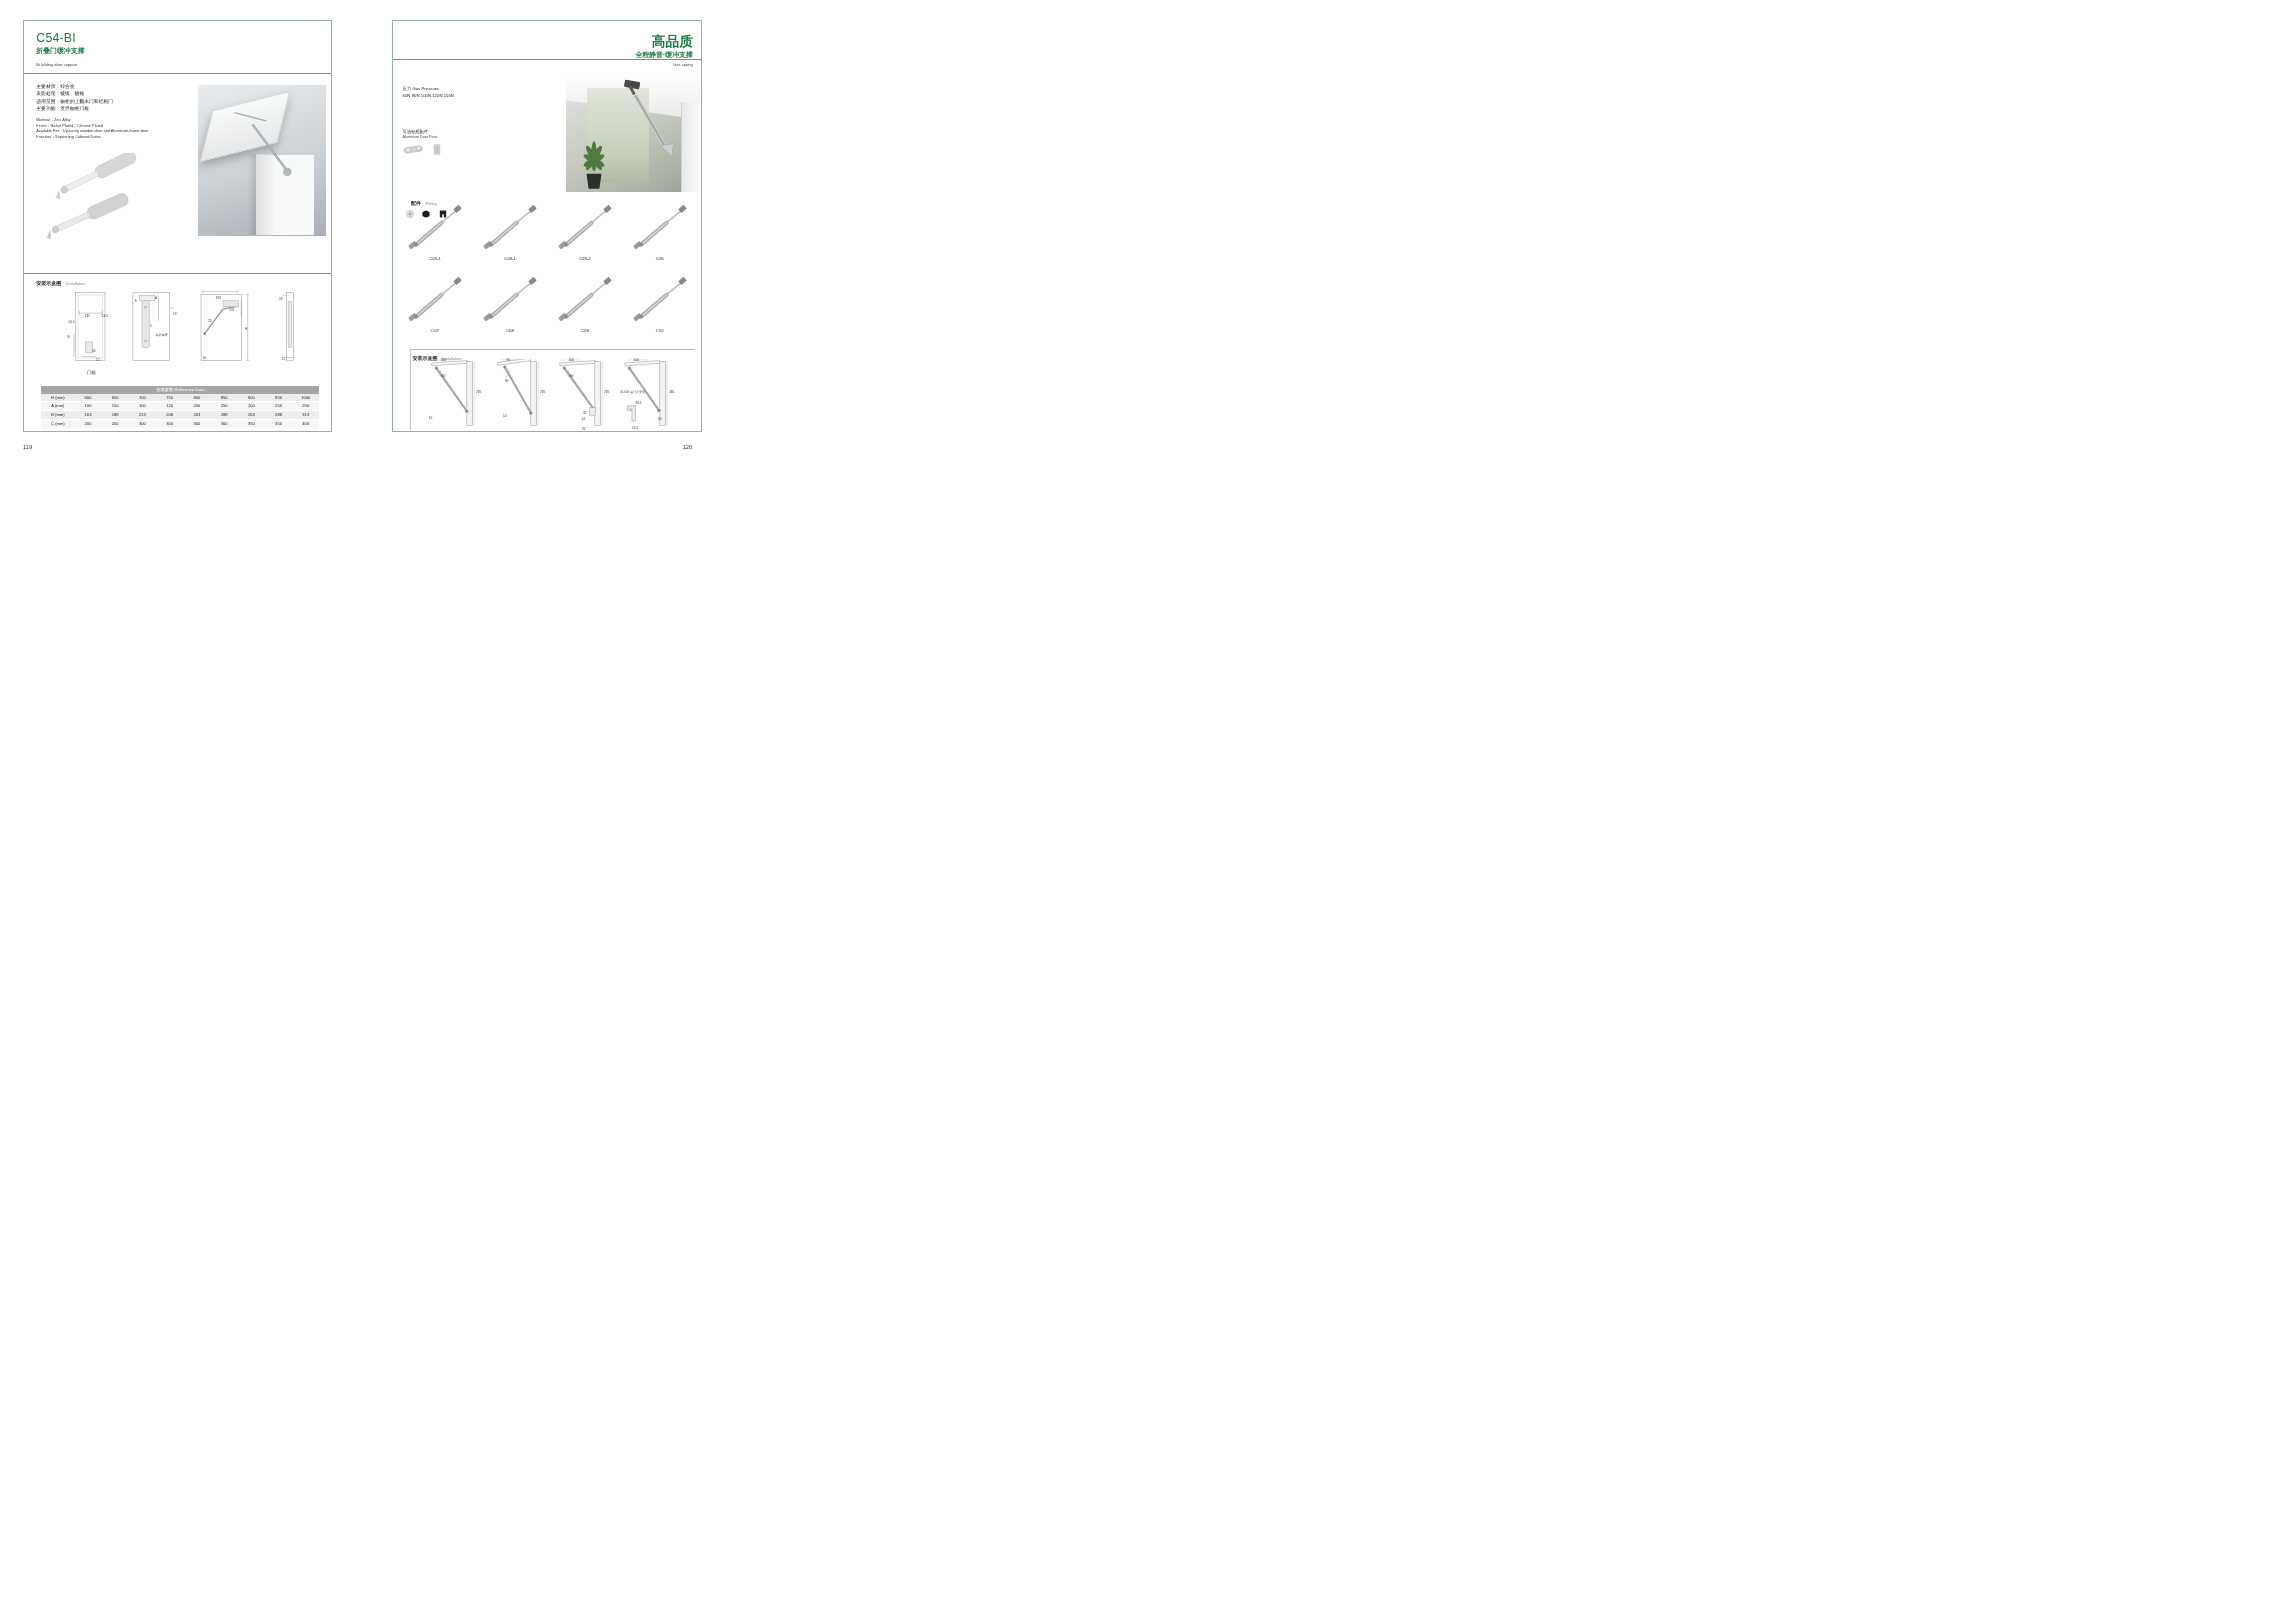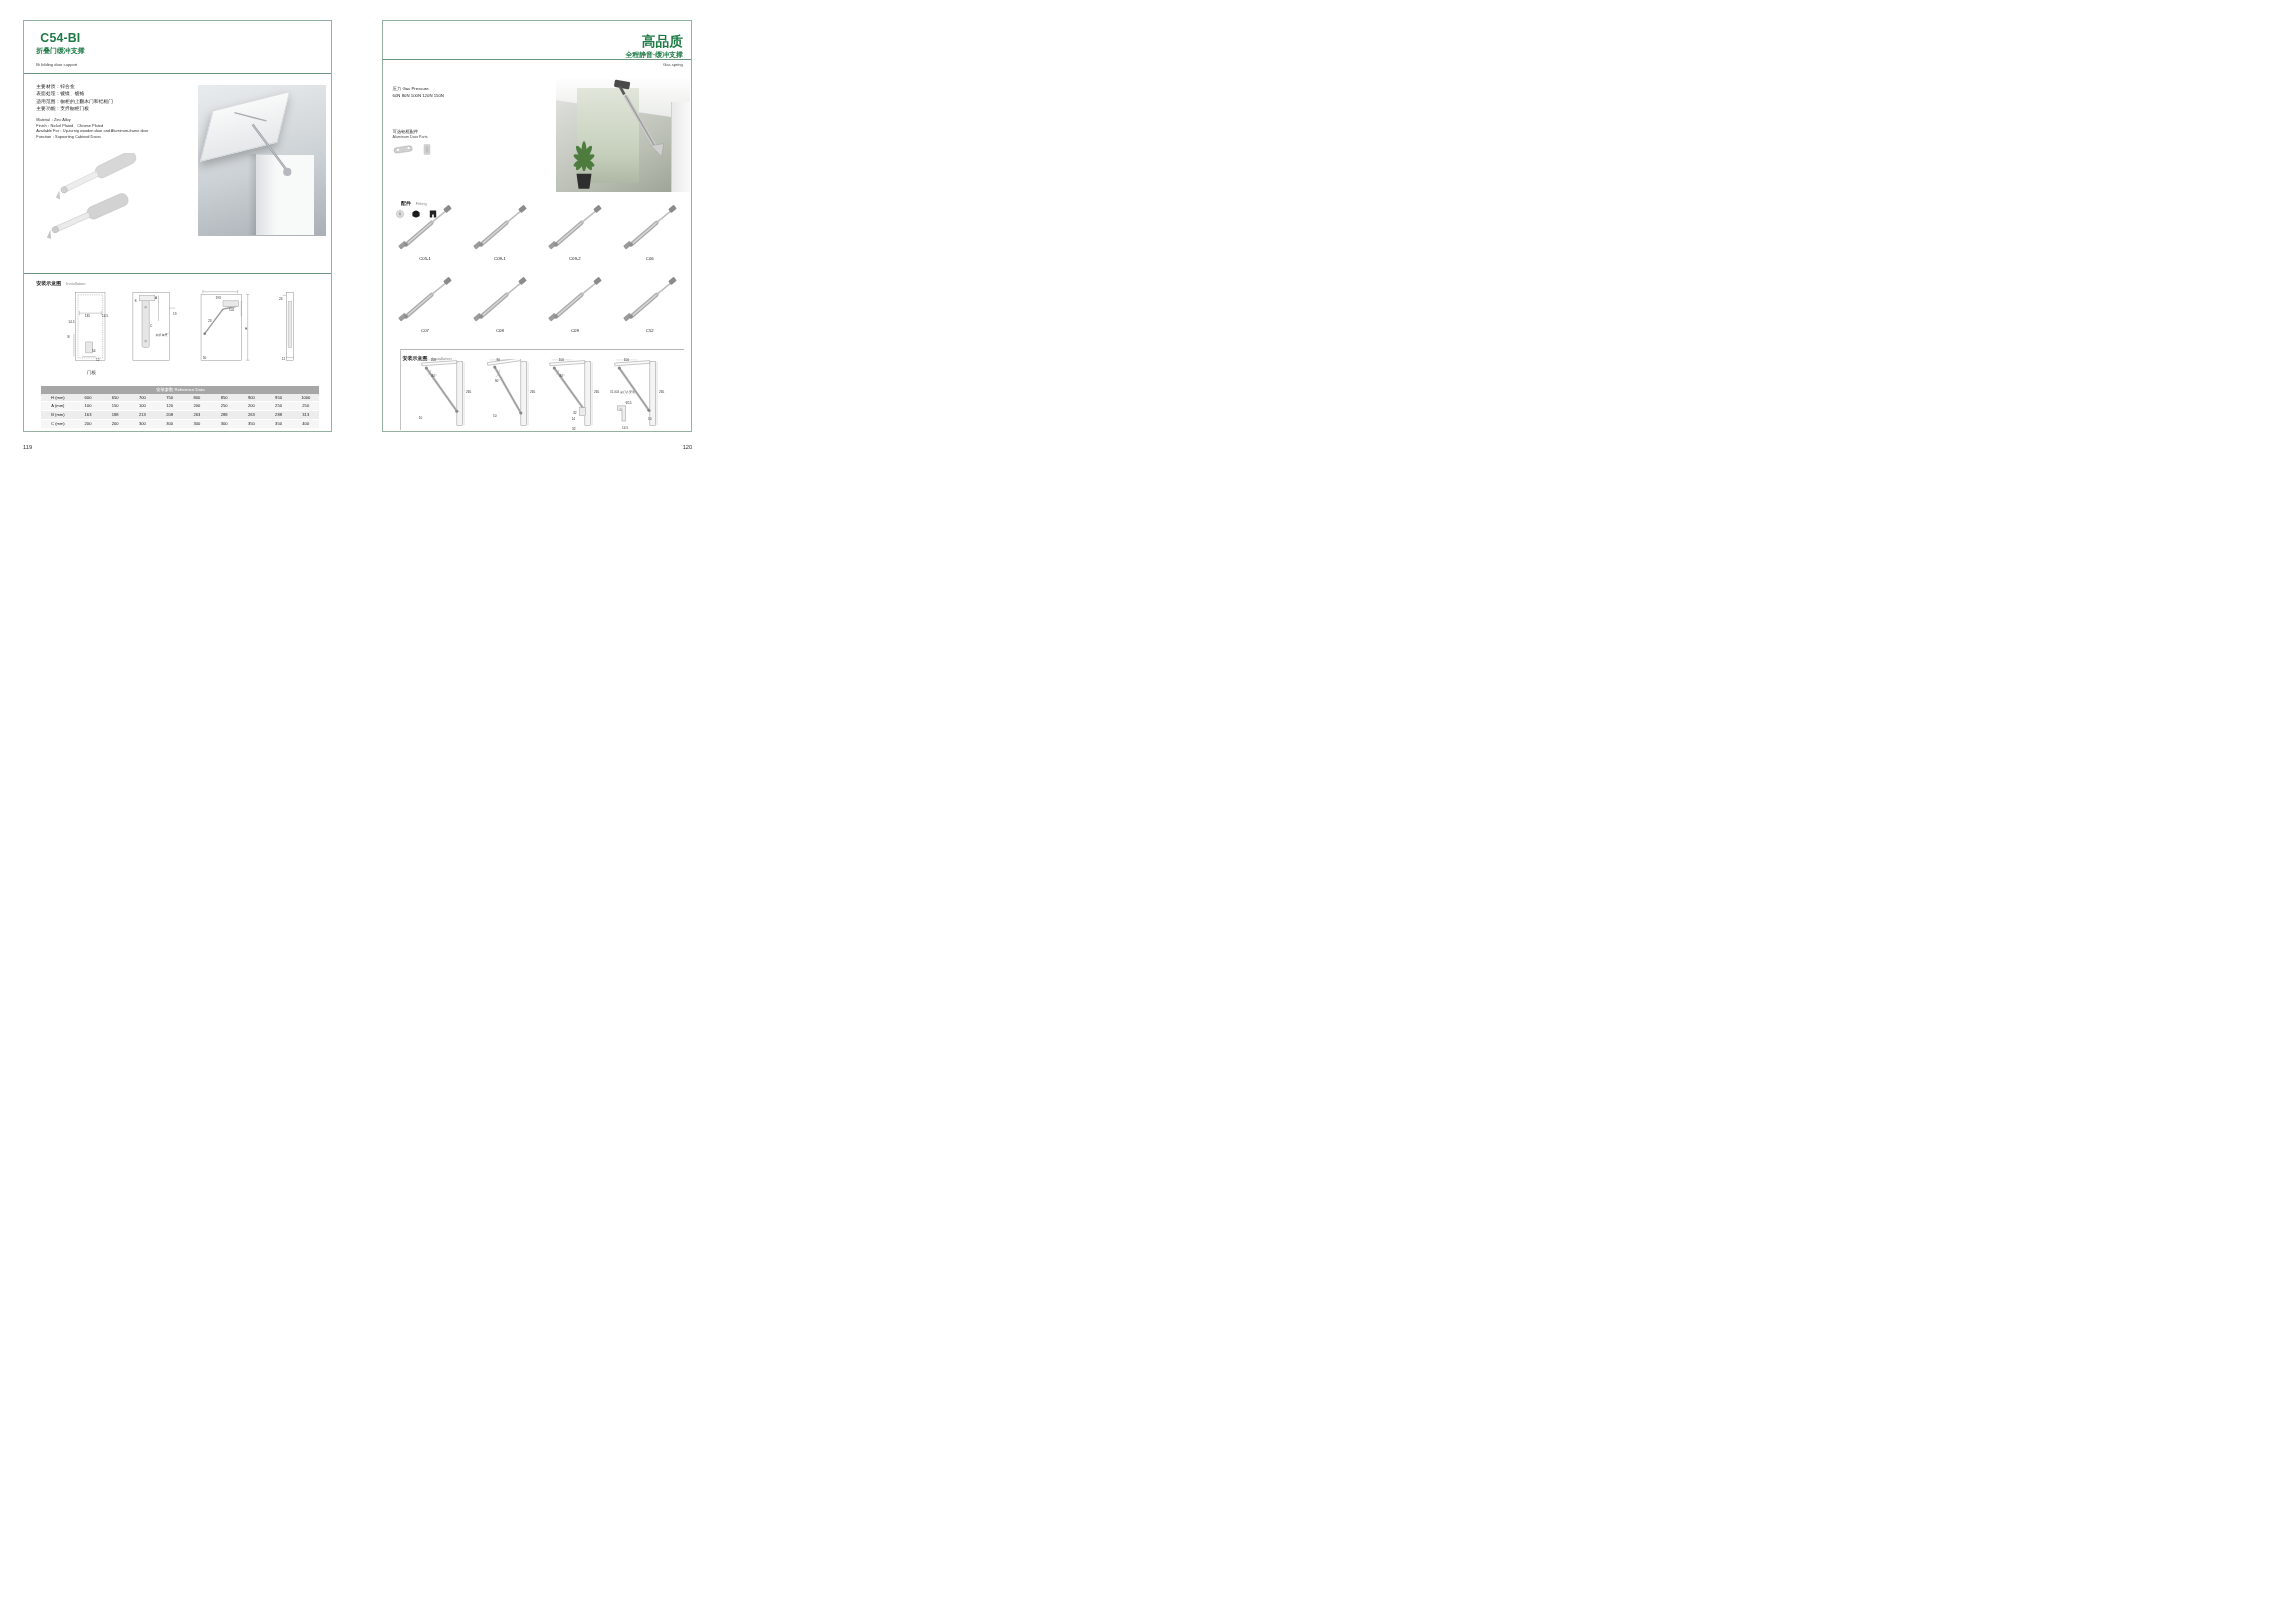--- a/index.html
+++ b/index.html
@@ -3,33 +3,33 @@
 <meta charset="utf-8">
 <style>
   * { margin:0; padding:0; box-sizing:border-box; }
   :root { --accent:#1e7b46; --boxborder:#93b2a2; --thbg:#a6a6a6; }
   html,body { width:705px; height:460px; background:#fff;
     font-family:"Liberation Sans","DejaVu Sans",sans-serif; color:#222; }
   body { position:relative; overflow:hidden; }
 
   .page { position:absolute; top:20px; height:412px; background:#fff; border:0.5px solid var(--boxborder); }
   #left-page  { left:23px;  width:309px; }
-  #right-page { left:382px; width:310px; }
+  #right-page { left:392px; width:310px; }
 
   .hdiv { position:absolute; left:0; right:0; border-top:0.5px solid #6d9480; }
   .gdiv { position:absolute; border-top:0.5px solid #b5b5b5; }
   .vline{ position:absolute; border-left:0.5px solid #c3c3c3; }
 
   .pagenum { position:absolute; top:444px; font-size:5.7px; color:#333; }
   #pn-left  { left:23px; }
   #pn-right { right:12.8px; }
 
   
   .lp-header { position:absolute; left:12.3px; top:10px; }
-  .model   { font-size:12.3px; font-weight:bold; color:var(--accent); letter-spacing:0.2px;text-align:center; }
+  .model   { font-size:12.3px; font-weight:normal; color:var(--accent); letter-spacing:0.2px; }
   .sub-cn  { font-size:6.9px; font-weight:bold; color:var(--accent); margin-top:1.4px; }
   .sub-en  { font-size:4.1px; color:#444; margin-top:6px; }
 
   .specs-cn { position:absolute; left:12.3px; top:62px; font-size:4.8px; line-height:7.3px; color:#222; }
   .specs-en { position:absolute; left:12.3px; top:96px; font-size:3.9px; line-height:5.7px; color:#333; }
 
   .lp-product-photo { position:absolute; left:16px; top:132px; width:105px; height:87px; }
   .lp-app-photo { position:absolute; left:174px; top:64px; width:128px; height:151px; overflow:hidden;
     background:linear-gradient(165deg,#e9ecee 0%,#ccd1d5 55%,#a9afb5 100%); }
   .open-door { position:absolute; left:7.3px; top:18px; width:80px; height:47px;

